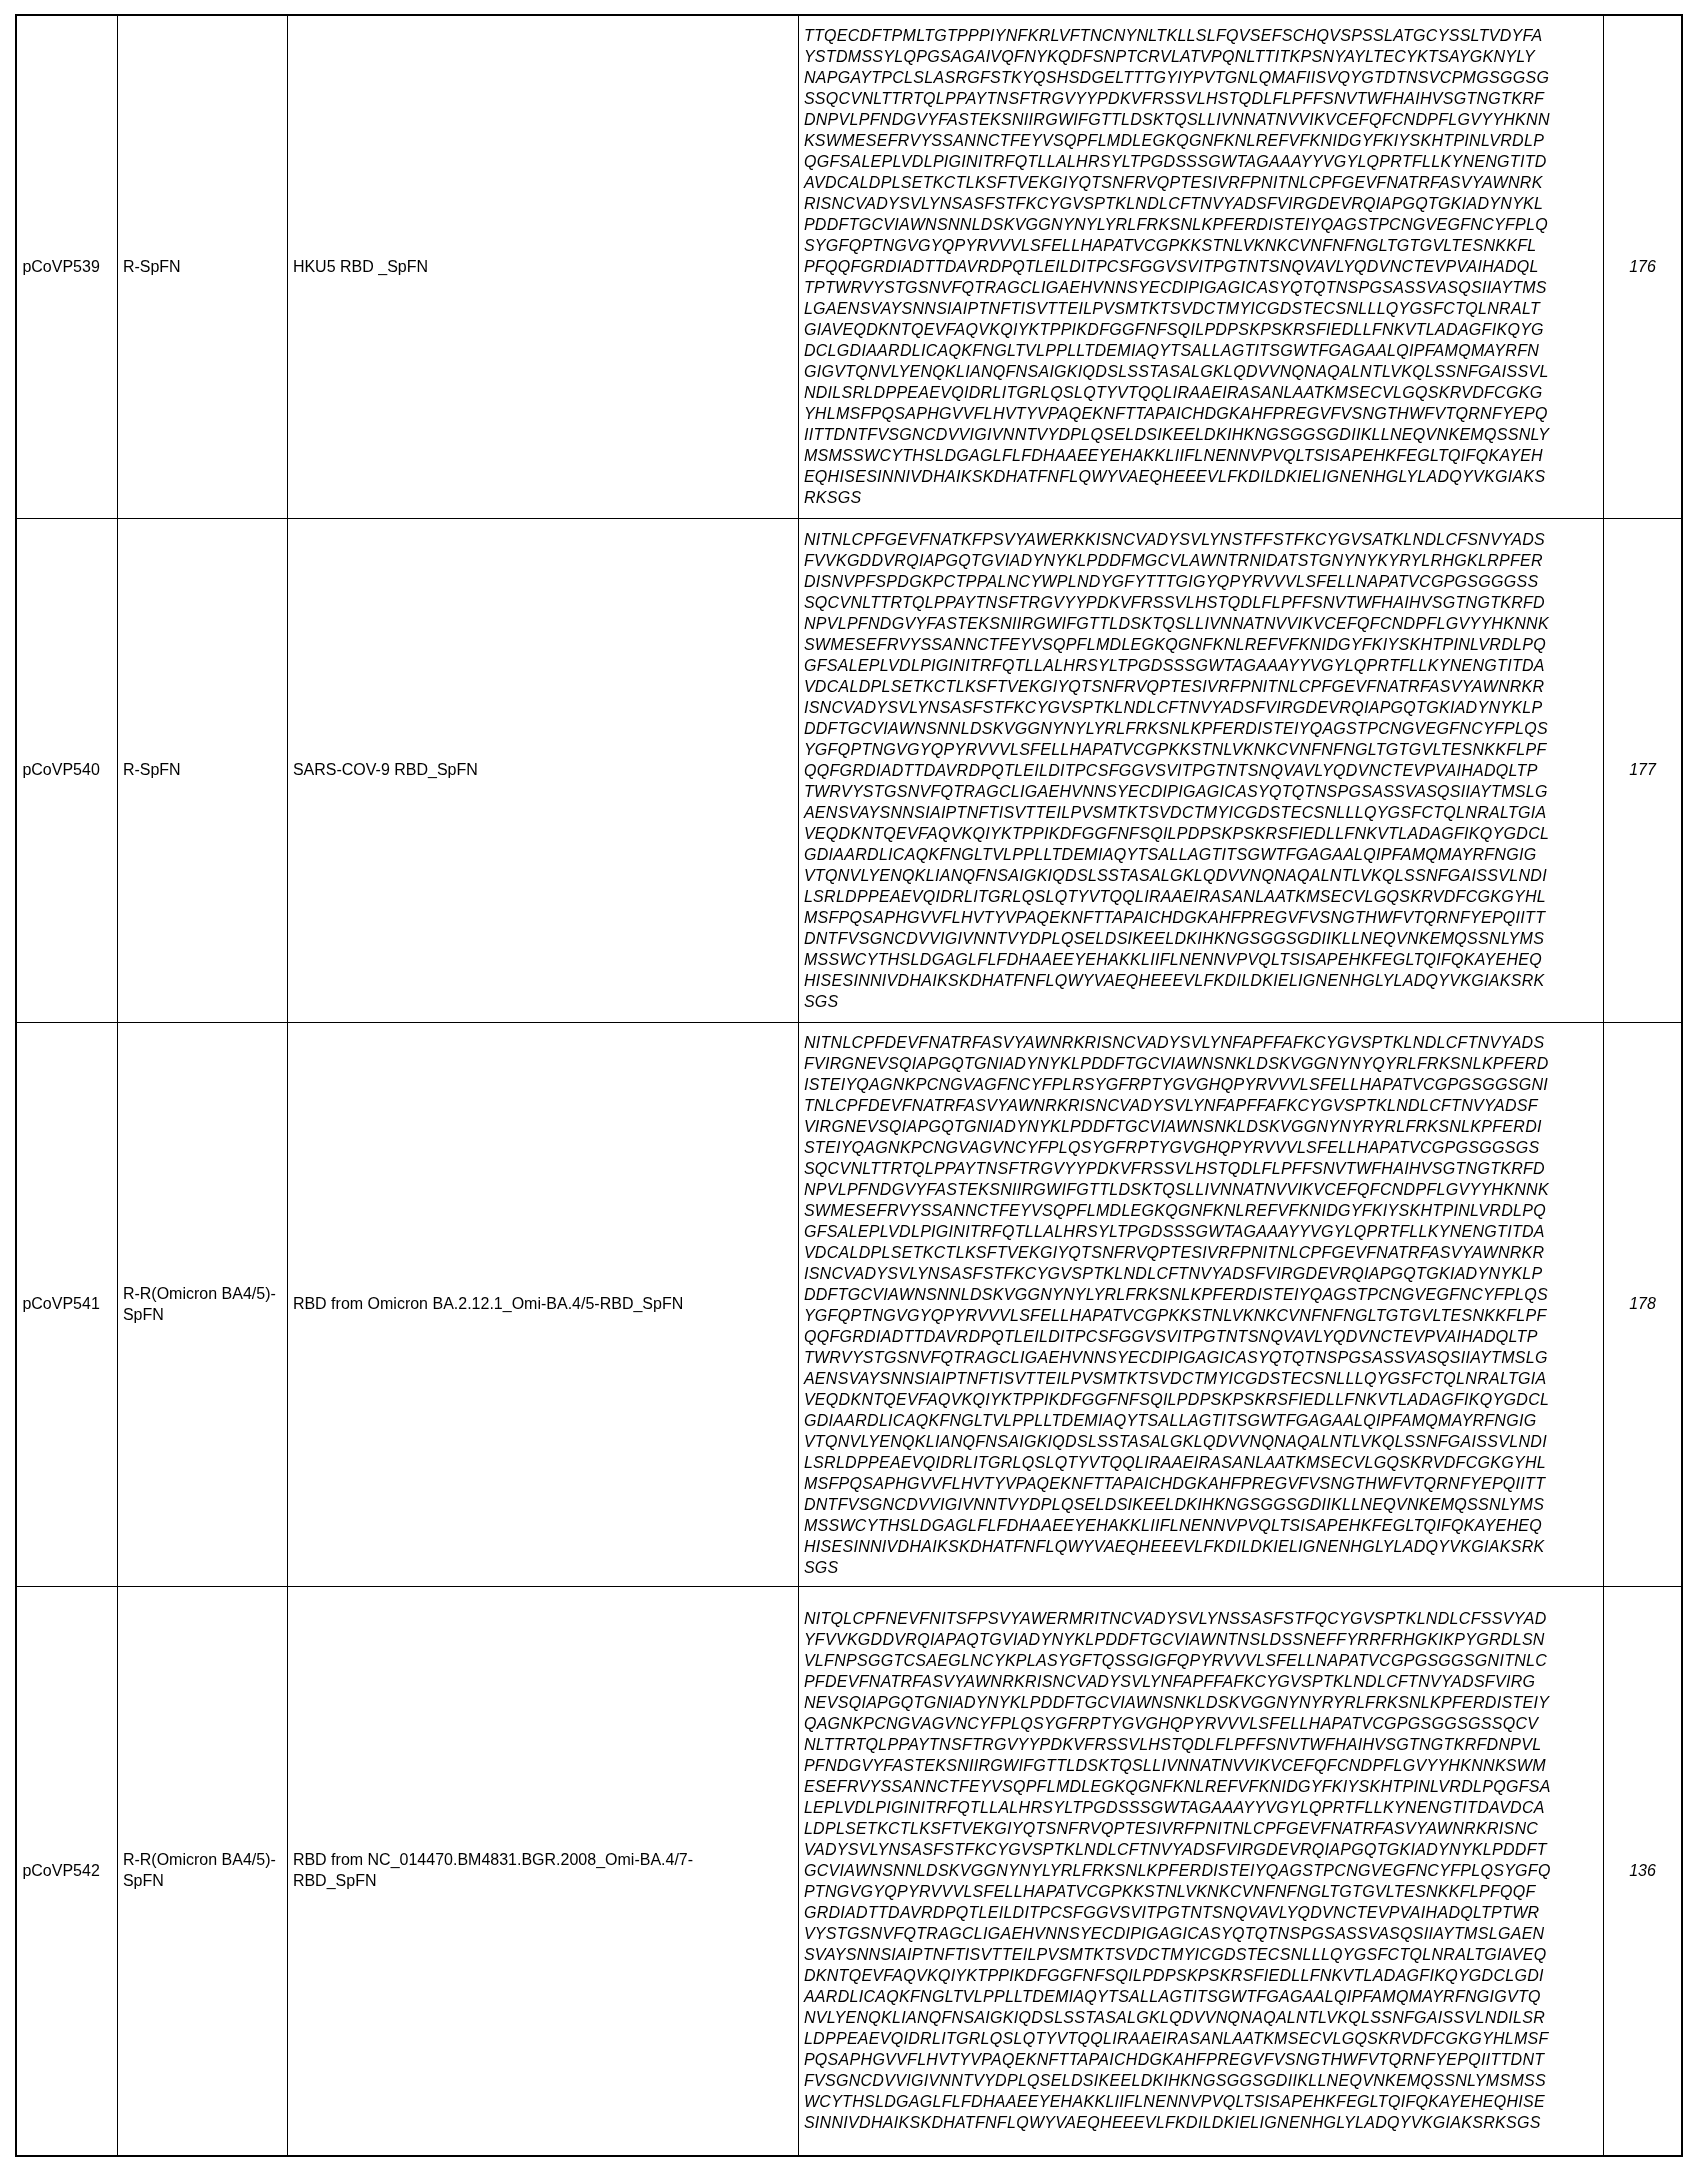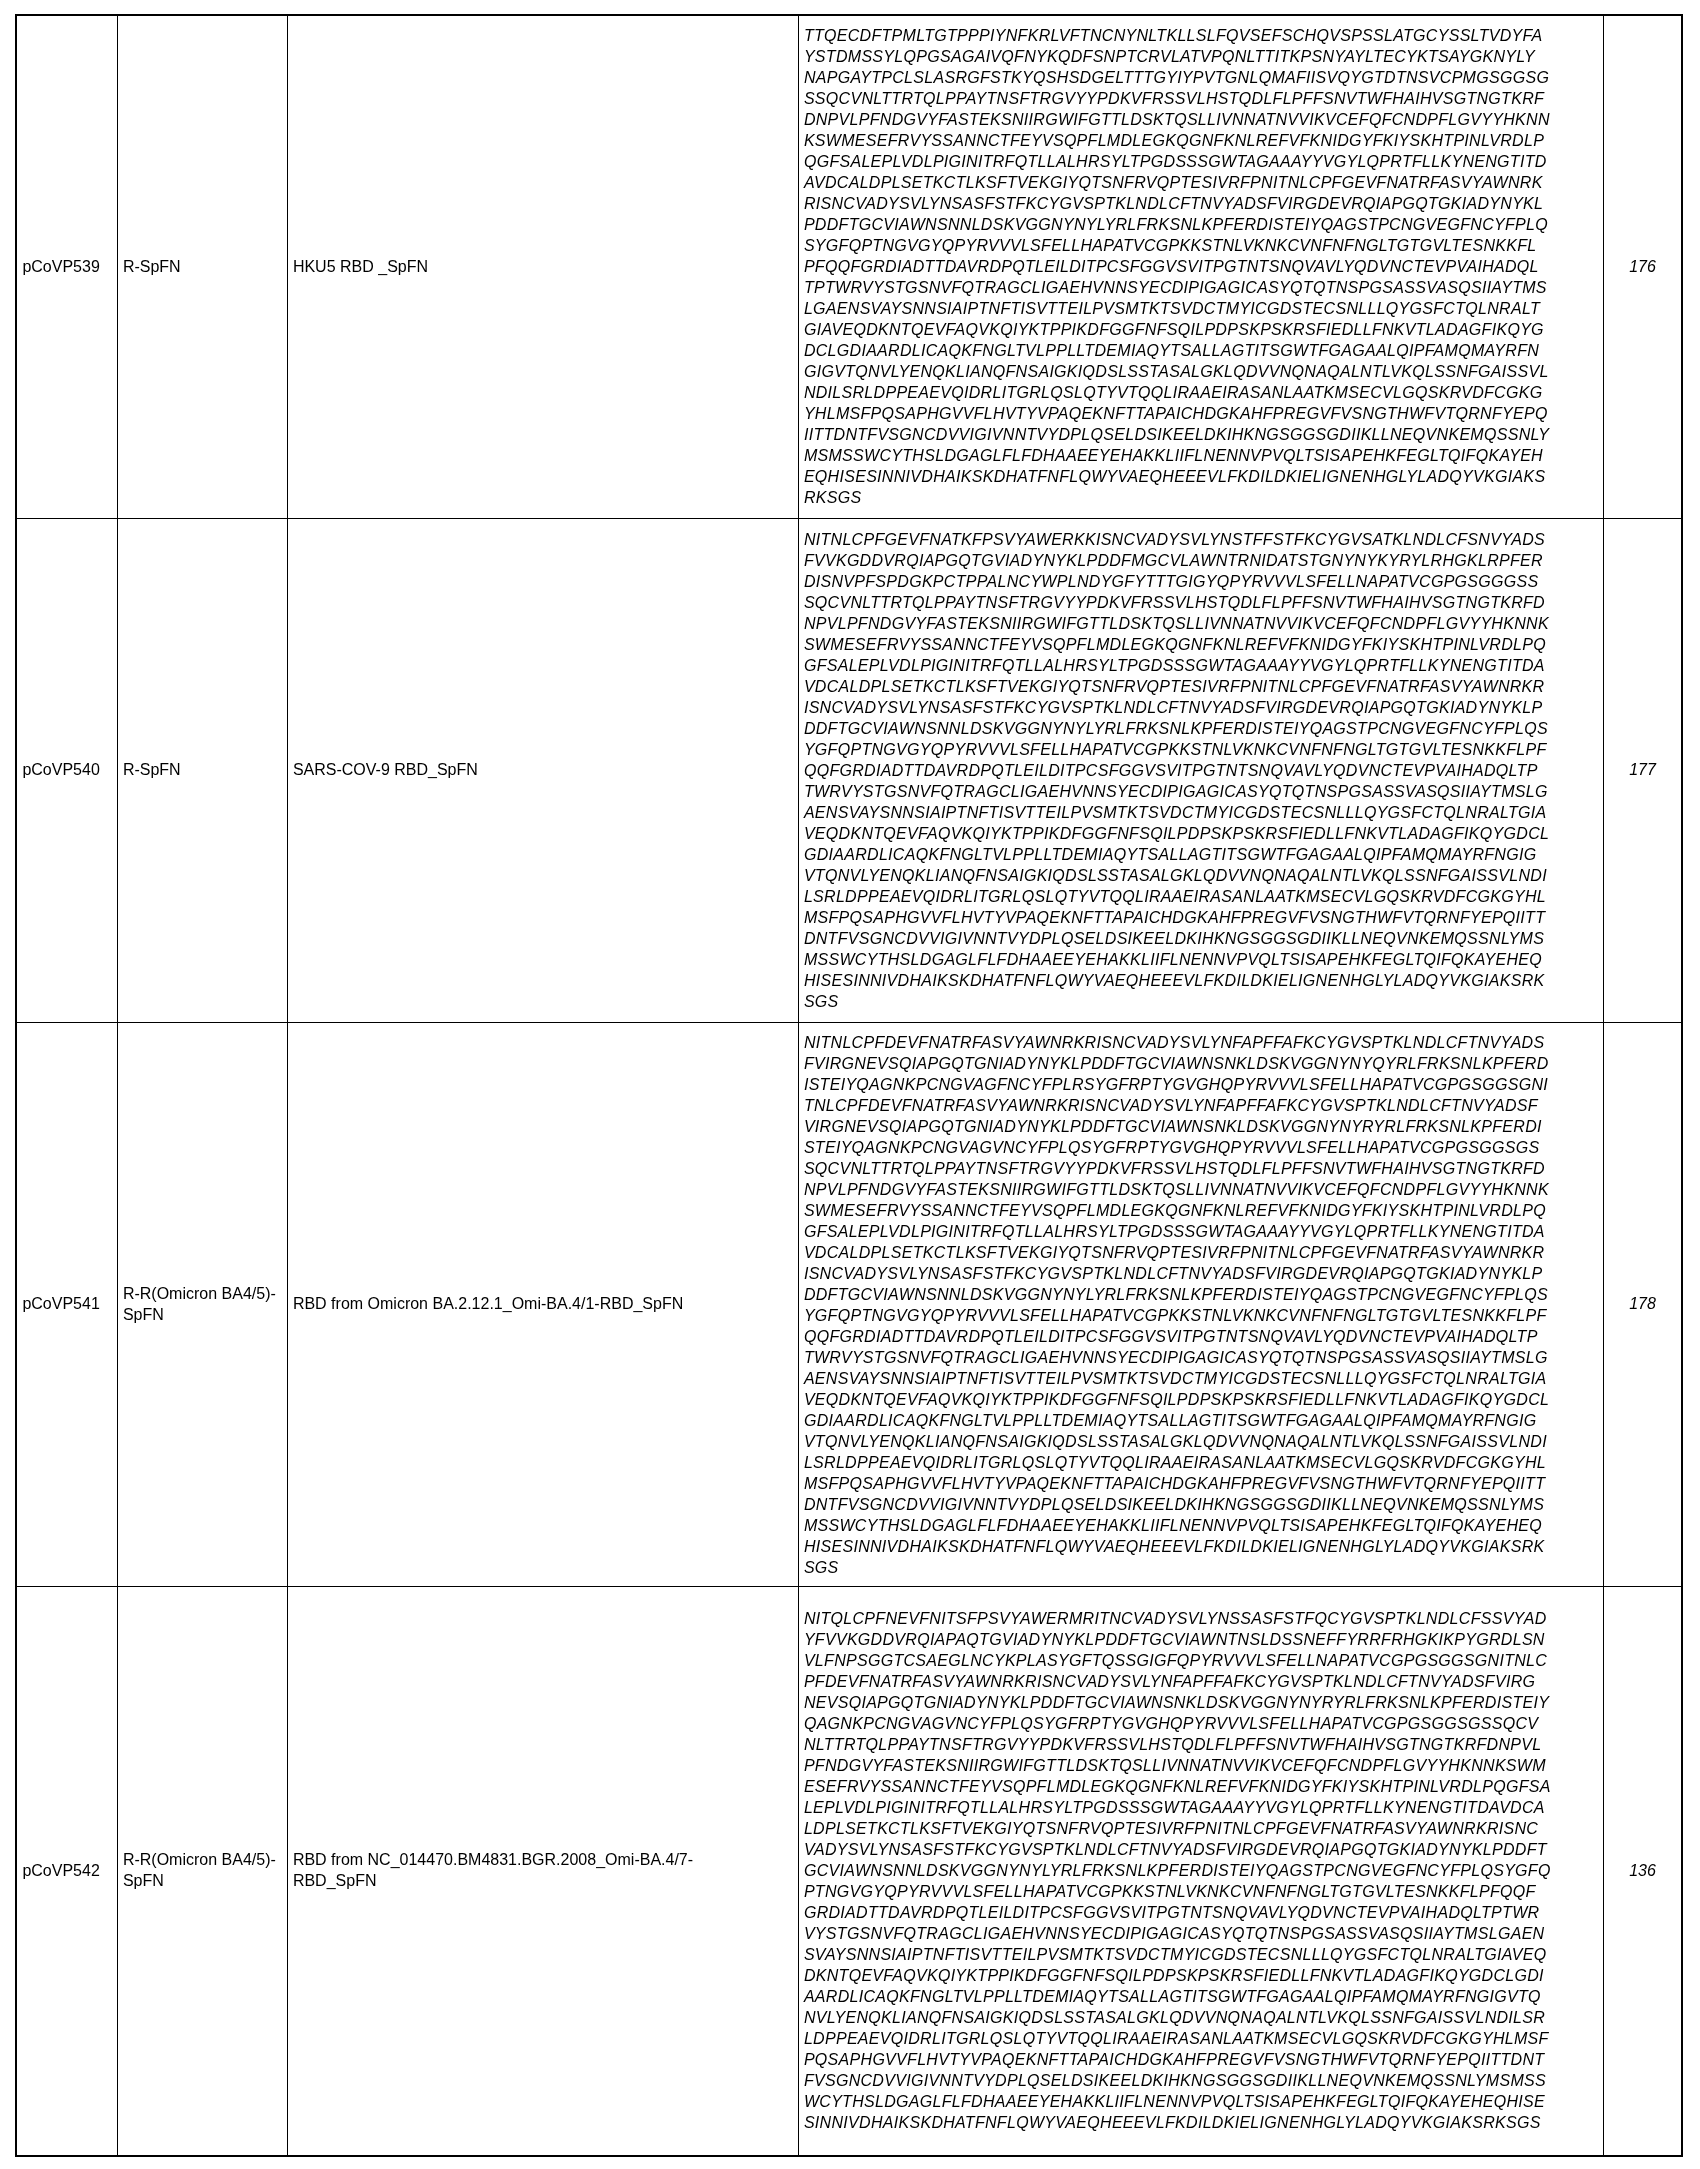--- a/index.html
+++ b/index.html
@@ -130,21 +130,21 @@
 DNTFVSGNCDVVIGIVNNTVYDPLQSELDSIKEELDKIHKNGSGGSGDIIKLLNEQVNKEMQSSNLYMS
 MSSWCYTHSLDGAGLFLFDHAAEEYEHAKKLIIFLNENNVPVQLTSISAPEHKFEGLTQIFQKAYEHEQ
 HISESINNIVDHAIKSKDHATFNFLQWYVAEQHEEEVLFKDILDKIELIGNENHGLYLADQYVKGIAKSRK
 SGS</div>
           </td>
         <td class="cell-num"><span>177</span></td>
       </tr>
       <tr class="row-3">
         <td class="cell-plasmid"><span>pCoVP541</span></td>
         <td class="cell-construct"><span>R-R(Omicron BA4/5)-SpFN</span></td>
-        <td class="cell-desc"><span class="desc-span">RBD from Omicron BA.2.12.1_Omi-BA.4/1-RBD_SpFN</span></td>
+        <td class="cell-desc"><span class="desc-span">RBD from Omicron BA.2.12.1_Omi-BA.4/5-RBD_SpFN</span></td>
         <td class="cell-seq">
             <div class="seq-text">NITNLCPFDEVFNATRFASVYAWNRKRISNCVADYSVLYNFAPFFAFKCYGVSPTKLNDLCFTNVYADS
 FVIRGNEVSQIAPGQTGNIADYNYKLPDDFTGCVIAWNSNKLDSKVGGNYNYQYRLFRKSNLKPFERD
 ISTEIYQAGNKPCNGVAGFNCYFPLRSYGFRPTYGVGHQPYRVVVLSFELLHAPATVCGPGSGGSGNI
 TNLCPFDEVFNATRFASVYAWNRKRISNCVADYSVLYNFAPFFAFKCYGVSPTKLNDLCFTNVYADSF
 VIRGNEVSQIAPGQTGNIADYNYKLPDDFTGCVIAWNSNKLDSKVGGNYNYRYRLFRKSNLKPFERDI
 STEIYQAGNKPCNGVAGVNCYFPLQSYGFRPTYGVGHQPYRVVVLSFELLHAPATVCGPGSGGSGS
 SQCVNLTTRTQLPPAYTNSFTRGVYYPDKVFRSSVLHSTQDLFLPFFSNVTWFHAIHVSGTNGTKRFD
 NPVLPFNDGVYFASTEKSNIIRGWIFGTTLDSKTQSLLIVNNATNVVIKVCEFQFCNDPFLGVYYHKNNK
 SWMESEFRVYSSANNCTFEYVSQPFLMDLEGKQGNFKNLREFVFKNIDGYFKIYSKHTPINLVRDLPQ

